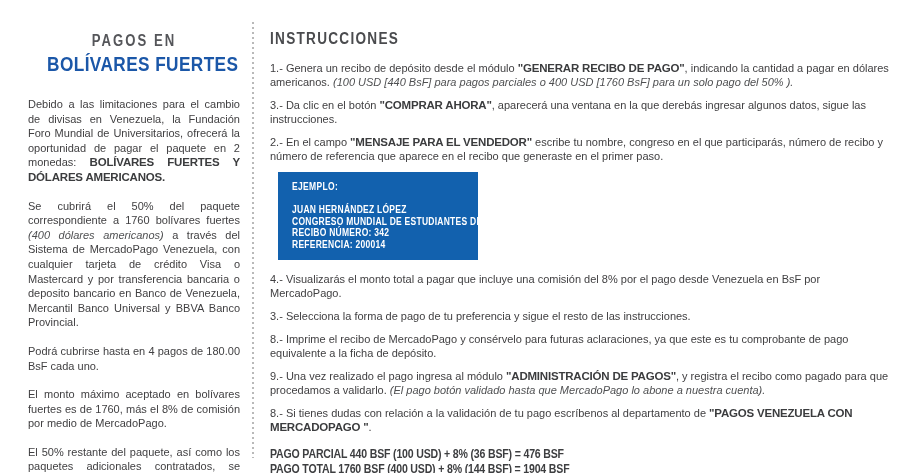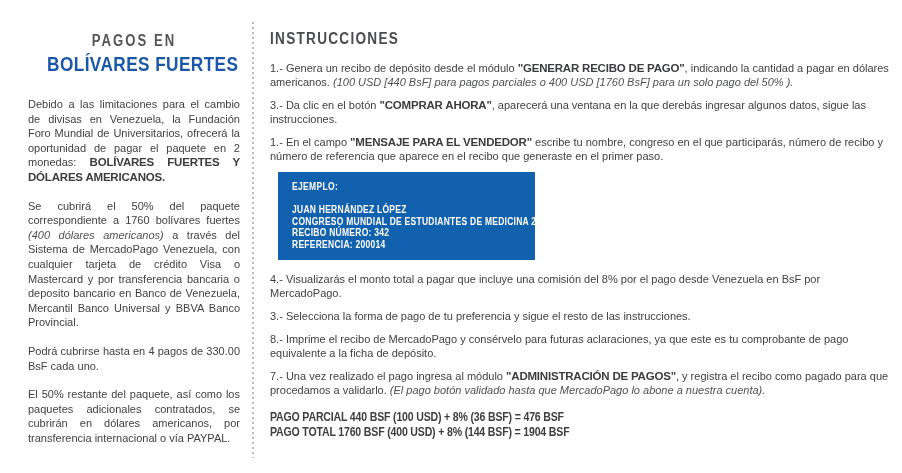--- a/index.html
+++ b/index.html
@@ -36,21 +36,21 @@
   .right-col { position:absolute; left:270px; top:30px; width:624px; }
   .instr-heading {
     font-size:16px; font-weight:bold; color:#4a4b4e;
     letter-spacing:1.5px; transform:scaleX(0.85); transform-origin:left center;
     margin:0 0 13px 0; white-space:nowrap;
   }
   .step { font-size:11px; line-height:14px; margin:4px 0 9px 0; }
 
   .example-box {
     background:#1261ae; color:#ffffff;
-    width:257px; margin:4px 0 12px 8px;
+    width:200px; margin:4px 0 12px 8px;
     padding:9px 0 10px 14px; box-sizing:border-box;
   }
   .ex-inner { transform:scaleX(0.85); transform-origin:left top; white-space:nowrap; }
   .ex-label { font-size:10px; font-weight:bold; letter-spacing:0.4px; margin-bottom:12px; }
   .ex-line { font-size:10px; font-weight:bold; line-height:11.5px; letter-spacing:0.3px; }
 
   .totals { transform:scaleX(0.88); transform-origin:left top; margin-top:13px; white-space:nowrap; }
   .total-line { font-size:12px; font-weight:bold; line-height:15px; letter-spacing:-0.2px; color:#3d3e40; }
 </style>
 </head>
@@ -59,53 +59,55 @@
 <div class="page">
 
   <div class="left-col">
     <div class="title-block">
       <div class="title-l1">PAGOS EN</div>
       <div class="title-l2">BOLÍVARES FUERTES</div>
     </div>
     <div class="left-paras">
         <div class="lp"><span class="seg-n">Debido a las limitaciones para el cambio de divisas en Venezuela, la Fundación Foro Mundial de Universitarios, ofrecerá la oportunidad de pagar el paquete en 2 monedas: </span><span class="seg-d">BOLÍVARES FUERTES Y DÓLARES AMERICANOS.</span></div>
         <div class="lp"><span class="seg-n">Se cubrirá el 50% del paquete correspondiente a 1760 bolívares fuertes </span><span class="seg-i">(400 dólares americanos)</span><span class="seg-n"> a través del Sistema de MercadoPago Venezuela, con cualquier tarjeta de crédito Visa o Mastercard y por transferencia bancaria o deposito bancario en Banco de Venezuela, Mercantil Banco Universal y BBVA Banco Provincial.</span></div>
-        <div class="lp"><span class="seg-n">Podrá cubrirse hasta en 4 pagos de 330.00 BsF cada uno.</span></div>
+        <div class="lp"><span class="seg-n">Podrá cubrirse hasta en 4 pagos de 180.00 BsF cada uno.</span></div>
+        <div class="lp"><span class="seg-n">El monto máximo aceptado en bolívares fuertes es de 1760, más el 8% de comisión por medio de MercadoPago.</span></div>
         <div class="lp"><span class="seg-n">El 50% restante del paquete, así como los paquetes adicionales contratados, se cubrirán en dólares americanos, por transferencia internacional o vía PAYPAL.</span></div>
       </div>
   </div>
 
   <div class="divider"></div>
 
   <div class="right-col">
     <div class="instr-heading">INSTRUCCIONES</div>
 
     <div>
         <div class="step"><span class="seg-n">1.- Genera un recibo de depósito desde el módulo </span><span class="seg-d">"GENERAR RECIBO DE PAGO"</span><span class="seg-n">, indicando la cantidad a pagar en dólares americanos. </span><span class="seg-i">(100 USD [440 BsF] para pagos parciales o 400 USD [1760 BsF] para un solo pago del 50% ).</span></div>
         <div class="step"><span class="seg-n">3.- Da clic en el botón </span><span class="seg-d">"COMPRAR AHORA"</span><span class="seg-n">, aparecerá una ventana en la que derebás ingresar algunos datos, sigue las instrucciones.</span></div>
-        <div class="step"><span class="seg-n">1.- En el campo </span><span class="seg-d">"MENSAJE PARA EL VENDEDOR"</span><span class="seg-n"> escribe tu nombre, congreso en el que participarás,  número de recibo y número de referencia que aparece en el recibo que generaste en el primer paso.</span></div>
+        <div class="step"><span class="seg-n">2.- En el campo </span><span class="seg-d">"MENSAJE PARA EL VENDEDOR"</span><span class="seg-n"> escribe tu nombre, congreso en el que participarás,  número de recibo y número de referencia que aparece en el recibo que generaste en el primer paso.</span></div>
       </div>
 
     <div class="example-box">
       <div class="ex-inner">
         <div class="ex-label">EJEMPLO:</div>
         <div>
             <div class="ex-line">JUAN HERNÁNDEZ LÓPEZ</div>
             <div class="ex-line">CONGRESO MUNDIAL DE ESTUDIANTES DE MEDICINA 2013</div>
             <div class="ex-line">RECIBO NÚMERO: 342</div>
             <div class="ex-line">REFERENCIA: 200014</div>
           </div>
       </div>
     </div>
 
     <div>
         <div class="step"><span class="seg-n">4.- Visualizarás el monto total a pagar que incluye una comisión del 8% por el pago desde Venezuela en BsF por MercadoPago.</span></div>
         <div class="step"><span class="seg-n">3.- Selecciona la forma de pago de tu preferencia y sigue el resto de las instrucciones.</span></div>
         <div class="step"><span class="seg-n">8.- Imprime el recibo de MercadoPago y consérvelo para futuras aclaraciones, ya que este es tu comprobante de pago equivalente a la ficha de depósito.</span></div>
-        <div class="step"><span class="seg-n">7.- Una vez realizado el pago ingresa al módulo </span><span class="seg-d">"ADMINISTRACIÓN DE PAGOS"</span><span class="seg-n">, y registra el recibo como pagado para que procedamos a validarlo. </span><span class="seg-i">(El pago botón validado hasta que MercadoPago lo abone a nuestra cuenta).</span></div>
+        <div class="step"><span class="seg-n">9.- Una vez realizado el pago ingresa al módulo </span><span class="seg-d">"ADMINISTRACIÓN DE PAGOS"</span><span class="seg-n">, y registra el recibo como pagado para que procedamos a validarlo. </span><span class="seg-i">(El pago botón validado hasta que MercadoPago lo abone a nuestra cuenta).</span></div>
+        <div class="step"><span class="seg-n">8.- Si tienes dudas con relación a la validación de tu pago escríbenos al departamento de </span><span class="seg-d">"PAGOS VENEZUELA CON MERCADOPAGO "</span><span class="seg-n">.</span></div>
       </div>
 
     <div class="totals">
         <div class="total-line">PAGO PARCIAL 440 BSF (100 USD) + 8% (36 BSF) = 476 BSF</div>
         <div class="total-line">PAGO TOTAL 1760 BSF (400 USD) + 8% (144 BSF) = 1904 BSF</div>
       </div>
   </div>
 
 </div>
 

